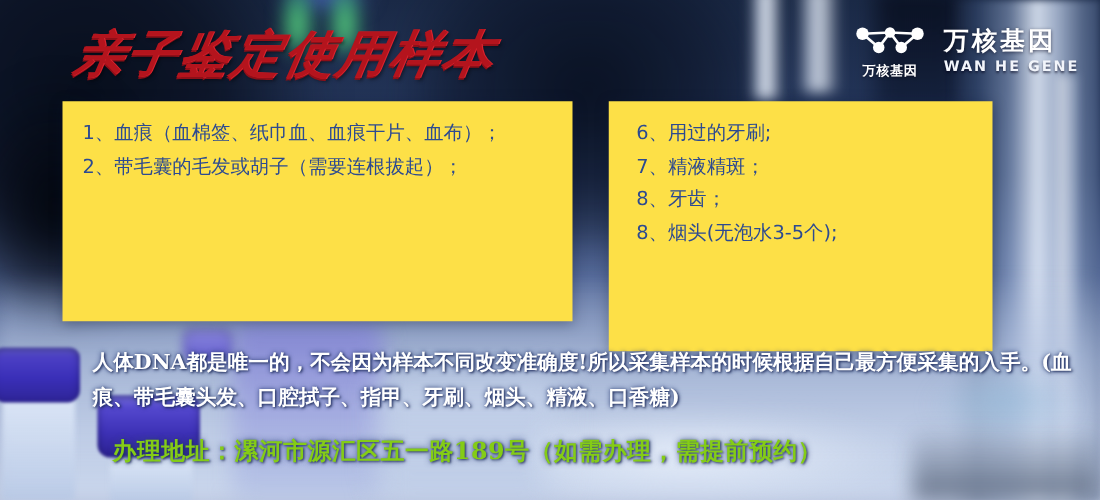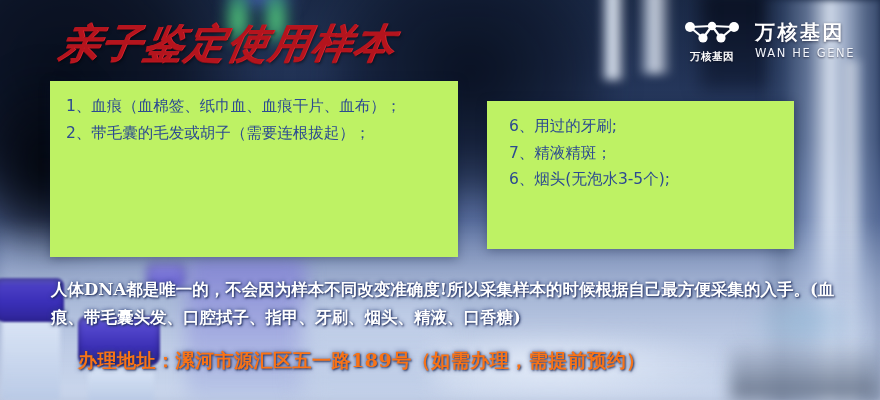--- a/index.html
+++ b/index.html
@@ -154,21 +154,21 @@
   .logo-mark svg{ display:block; }
   .logo-mark-text{
     color:#ffffff; font-size:10.5px; font-weight:bold; letter-spacing:.5px;
     text-shadow:0 1px 2px rgba(0,0,20,.6);
   }
   .logo-word-cn{
     color:#ffffff; font-size:20px; font-weight:bold; letter-spacing:2.5px;
     line-height:1.05; text-shadow:0 1px 3px rgba(0,0,25,.65);
   }
   .logo-word-en{
-    color:#f2f5fb; font-size:11.5px; font-weight:normal; letter-spacing:1.6px;
+    color:#f2f5fb; font-size:11.5px; font-weight:bold; letter-spacing:1.6px;
     margin-top:3px; text-shadow:0 1px 2px rgba(0,0,25,.6);
   }
 
   
   .title{
     position:absolute; left:60px; top:16px; z-index:6;
     font-family:"DejaVu Serif","Liberation Serif",serif;
     font-size:40px; font-weight:bold; font-style:italic;
     letter-spacing:2px;
     color:#b4141d;
@@ -177,51 +177,51 @@
     text-shadow:
       1px 0 0 #d8232e,
       0 1px 0 #8e0f18,
       2px 2px 3px rgba(0,0,0,.45);
     white-space:nowrap;
   }
 
   
   .panel{
     position:absolute; z-index:5;
-    background:#bef264;
+    background:#fde047;
     box-shadow:0 2px 10px rgba(10,20,50,.35);
   }
   .panel-left{ left:50px; top:81px; width:408px; height:176px; }
-  .panel-right{ left:487px; top:81px; width:307px; height:148px;margin-top:20px; }
+  .panel-right{ left:487px; top:81px; width:307px; height:200px; }
   .panel-inner{
     padding:14px 16px 0 16px;
     display:flex; flex-direction:column; gap:3px;
   }
   .panel-right .panel-inner{ padding-left:22px; }
   .item{
     color:#2c4a91;
     font-size:15.5px;
     line-height:1.52;
     white-space:nowrap;
     font-family:"DejaVu Sans","Liberation Sans",sans-serif;
   }
 
   
   .note{
-    position:absolute; left:51px; top:276px; width:790px; z-index:6;
+    position:absolute; left:74px; top:276px; width:790px; z-index:6;
     font-family:"DejaVu Serif","Liberation Serif",serif;
     font-size:16.5px; font-weight:bold; line-height:1.72;
     color:#ffffff;
     text-shadow:0 0 4px rgba(40,60,120,.95), 1px 1px 2px rgba(20,30,70,.9);
   }
   .addr{
-    position:absolute; left:78px; top:348px; z-index:6;
+    position:absolute; left:90px; top:348px; z-index:6;
     font-family:"DejaVu Serif","Liberation Serif",serif;
     font-size:19px; font-weight:bold; letter-spacing:.5px;
-    color:#f97316;
+    color:#84cc16;
     text-shadow:0 0 5px rgba(50,70,130,.9), 1px 1px 2px rgba(20,30,70,.85);
     white-space:nowrap;
   }
 </style>
 </head>
 <body>
 
 <div class="poster">
 
   <div class="bg">
@@ -285,21 +285,22 @@
     <div class="panel-inner">
       <div class="item">1、血痕（血棉签、纸巾血、血痕干片、血布）；</div>
       <div class="item">2、带毛囊的毛发或胡子（需要连根拔起）；</div>
     </div>
   </div>
 
   <div class="panel panel-right">
     <div class="panel-inner">
       <div class="item">6、用过的牙刷;</div>
       <div class="item">7、精液精斑；</div>
-      <div class="item">6、烟头(无泡水3-5个);</div>
+      <div class="item">8、牙齿；</div>
+      <div class="item">8、烟头(无泡水3-5个);</div>
     </div>
   </div>
 
   <div class="note">人体DNA都是唯一的，不会因为样本不同改变准确度!所以采集样本的时候根据自己最方便采集的入手。(血痕、带毛囊头发、口腔拭子、指甲、牙刷、烟头、精液、口香糖)</div>
 
   <div class="addr">办理地址：漯河市源汇区五一路189号（如需办理，需提前预约）</div>
 
 </div>
 
 </body></html>

